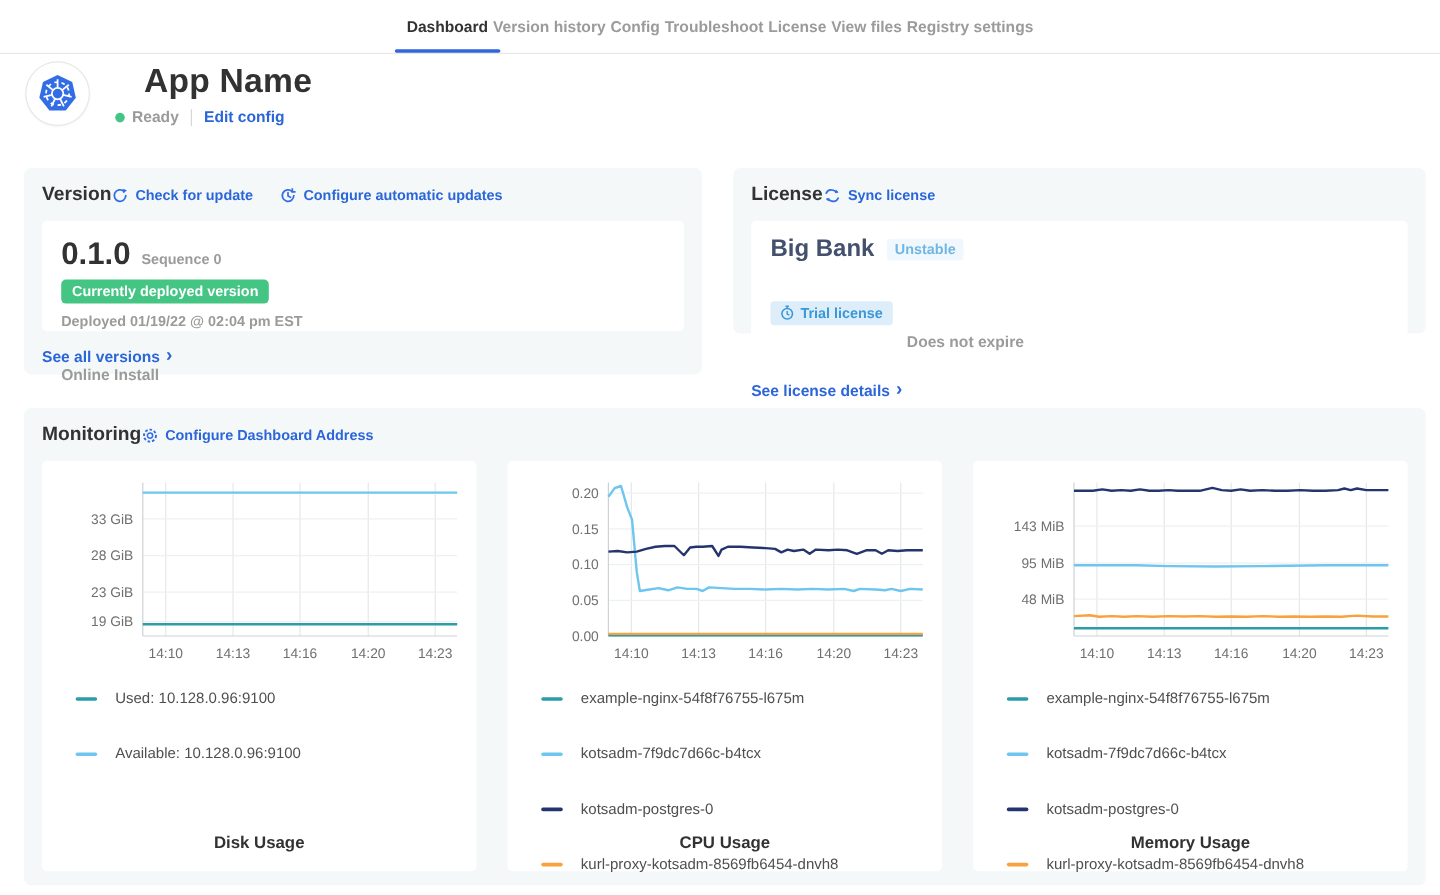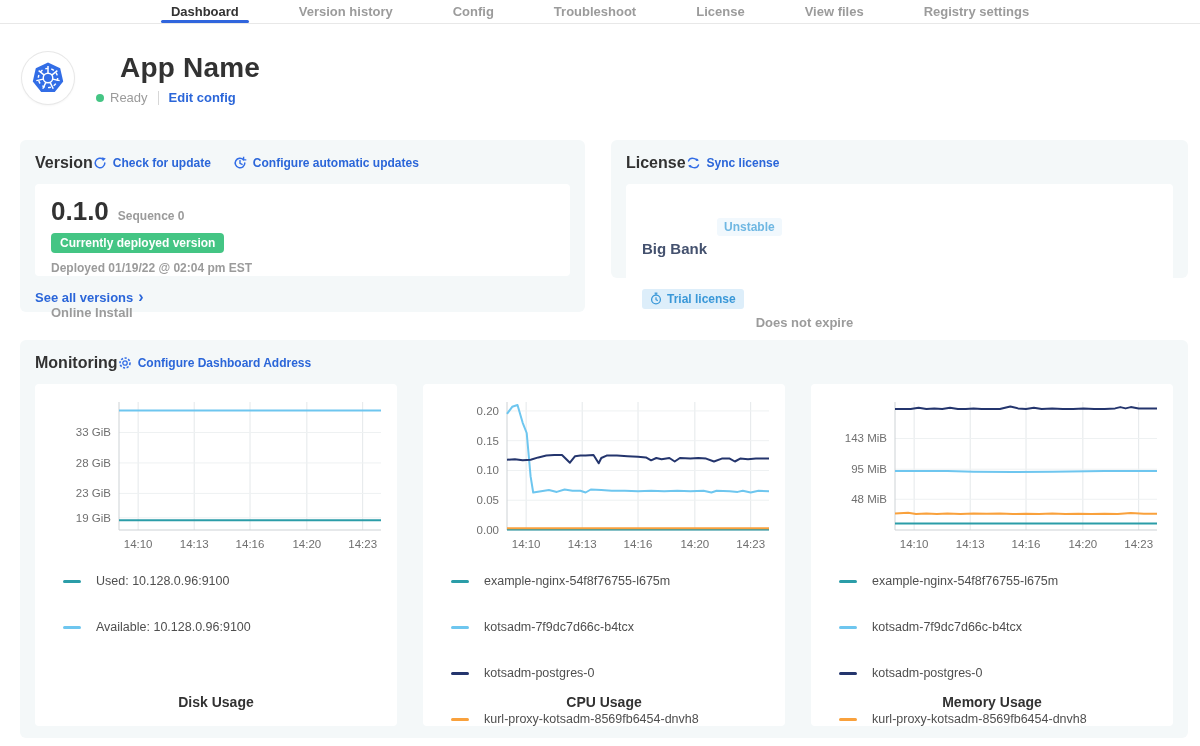--- a/index.html
+++ b/index.html
@@ -1,39 +1,39 @@
 <!DOCTYPE html>
 <html><head>
 <meta charset="utf-8">
 <style>
   * { margin:0; padding:0; box-sizing:border-box; }
   html,body { background:#fff; }
   body { font-family:"Liberation Sans","DejaVu Sans",sans-serif; color:#323232; }
   .page { position:relative; width:1200px; height:746px; background:#fff; overflow:hidden; }
 
   
-  .navbar { position:absolute; top:0; left:0; width:100%; height:24px;
+  .navbar { position:absolute; top:0; left:0; width:100%; height:45px;
             border-bottom:1px solid #e8e8e8; background:#fff;
-            display:flex; justify-content:center; align-items:stretch; gap:56px; }
+            display:flex; justify-content:center; align-items:stretch; }
   .tab { display:flex; align-items:center; font-size:13px; color:#9b9b9b; font-weight:600;
          cursor:pointer; position:relative; padding:0 2px; }
   .tab.active { color:#323232; }
   .tab.active::after { content:""; position:absolute; left:-8px; right:-8px; bottom:0;
          height:3px; background:#3065dd; border-radius:2px; }
 
   
   .app-header { position:absolute; top:52px; left:22px; display:flex; align-items:flex-start; }
   .app-logo { width:52px; height:52px; border-radius:50%; background:#fff;
               box-shadow:0 0 0 1px #e7e7e7, 0 1px 3px rgba(0,0,0,.08);
               display:flex; align-items:center; justify-content:center; }
   .app-title-block { margin-left:22px; }
   .app-title { font-size:28px; font-weight:700; color:#323232; letter-spacing:.2px;margin-left:24px; }
   .app-status-row { display:flex; align-items:center; margin-top:6px; font-size:13px; }
   .status-dot { width:8px; height:8px; border-radius:50%; background:#44c584; margin-right:6px; }
-  .status-text { color:#9b9b9b; font-weight:400; }
+  .status-text { color:#9b9b9b; font-weight:700; }
   .vdiv { width:1px; height:14px; background:#d7d7d7; margin:0 10px; }
   a.link { color:#2b66d9; font-weight:700; text-decoration:none; cursor:pointer; }
 
   
   .card { position:absolute; background:#f4f8f9; border-radius:6px; padding:14px 15px; }
   .card-head { display:flex; align-items:center; }
   .card-title { font-size:16px; font-weight:700; color:#323232; }
   .head-links { display:flex; align-items:center; gap:22px; }
   .head-link { display:flex; align-items:center; gap:6px; font-size:12px; }
   .inner-card { background:#fff; border-radius:4px; margin-top:12px; padding:12px 16px;flex-direction:column; }
@@ -51,21 +51,21 @@
   .install-type { font-size:13px; font-weight:700; color:#9b9b9b; align-self:flex-start;
                   margin-top:30px; margin-right:40px; white-space:nowrap; }
   .ver-icons { display:flex; align-items:center; gap:15px; margin-top:28px; }
   .icon-btn { width:22px; height:22px; display:flex; align-items:center; justify-content:center; cursor:pointer; }
   .see-link { display:inline-flex; align-items:center; margin-top:13px; font-size:13px; }
   .chev { font-size:16px; font-weight:700; margin-left:5px; line-height:1; }
 
   
   .license-card { left:611px; top:140px; width:577px; height:138px; }
   .lic-row1 { display:flex; align-items:center; }
-  .lic-name { font-size:15px; font-weight:700; color:#44516e;margin-top:44px; }
+  .lic-name { font-size:20px; font-weight:700; color:#44516e; }
   .channel-badge { margin-left:10px; font-size:12px; font-weight:600; color:#6fb7e2;
                    background:#f1f8fd; padding:2px 7px; border-radius:3px; }
   .lic-row2 { display:flex; align-items:center; margin-top:10px; }
   .trial-badge { display:inline-flex; align-items:center; gap:5px; background:#ddeefa;
                  color:#3a98d8; font-size:12px; font-weight:700; padding:3px 8px; border-radius:3px; }
   .expiry { margin-left:12px; font-size:13px; color:#9b9b9b; font-weight:600;margin-top:48px; }
 
   
   .monitoring-card { left:20px; top:340px; width:1168px; height:398px; }
   .charts-row { display:flex; justify-content:space-between; margin-top:12px; }

